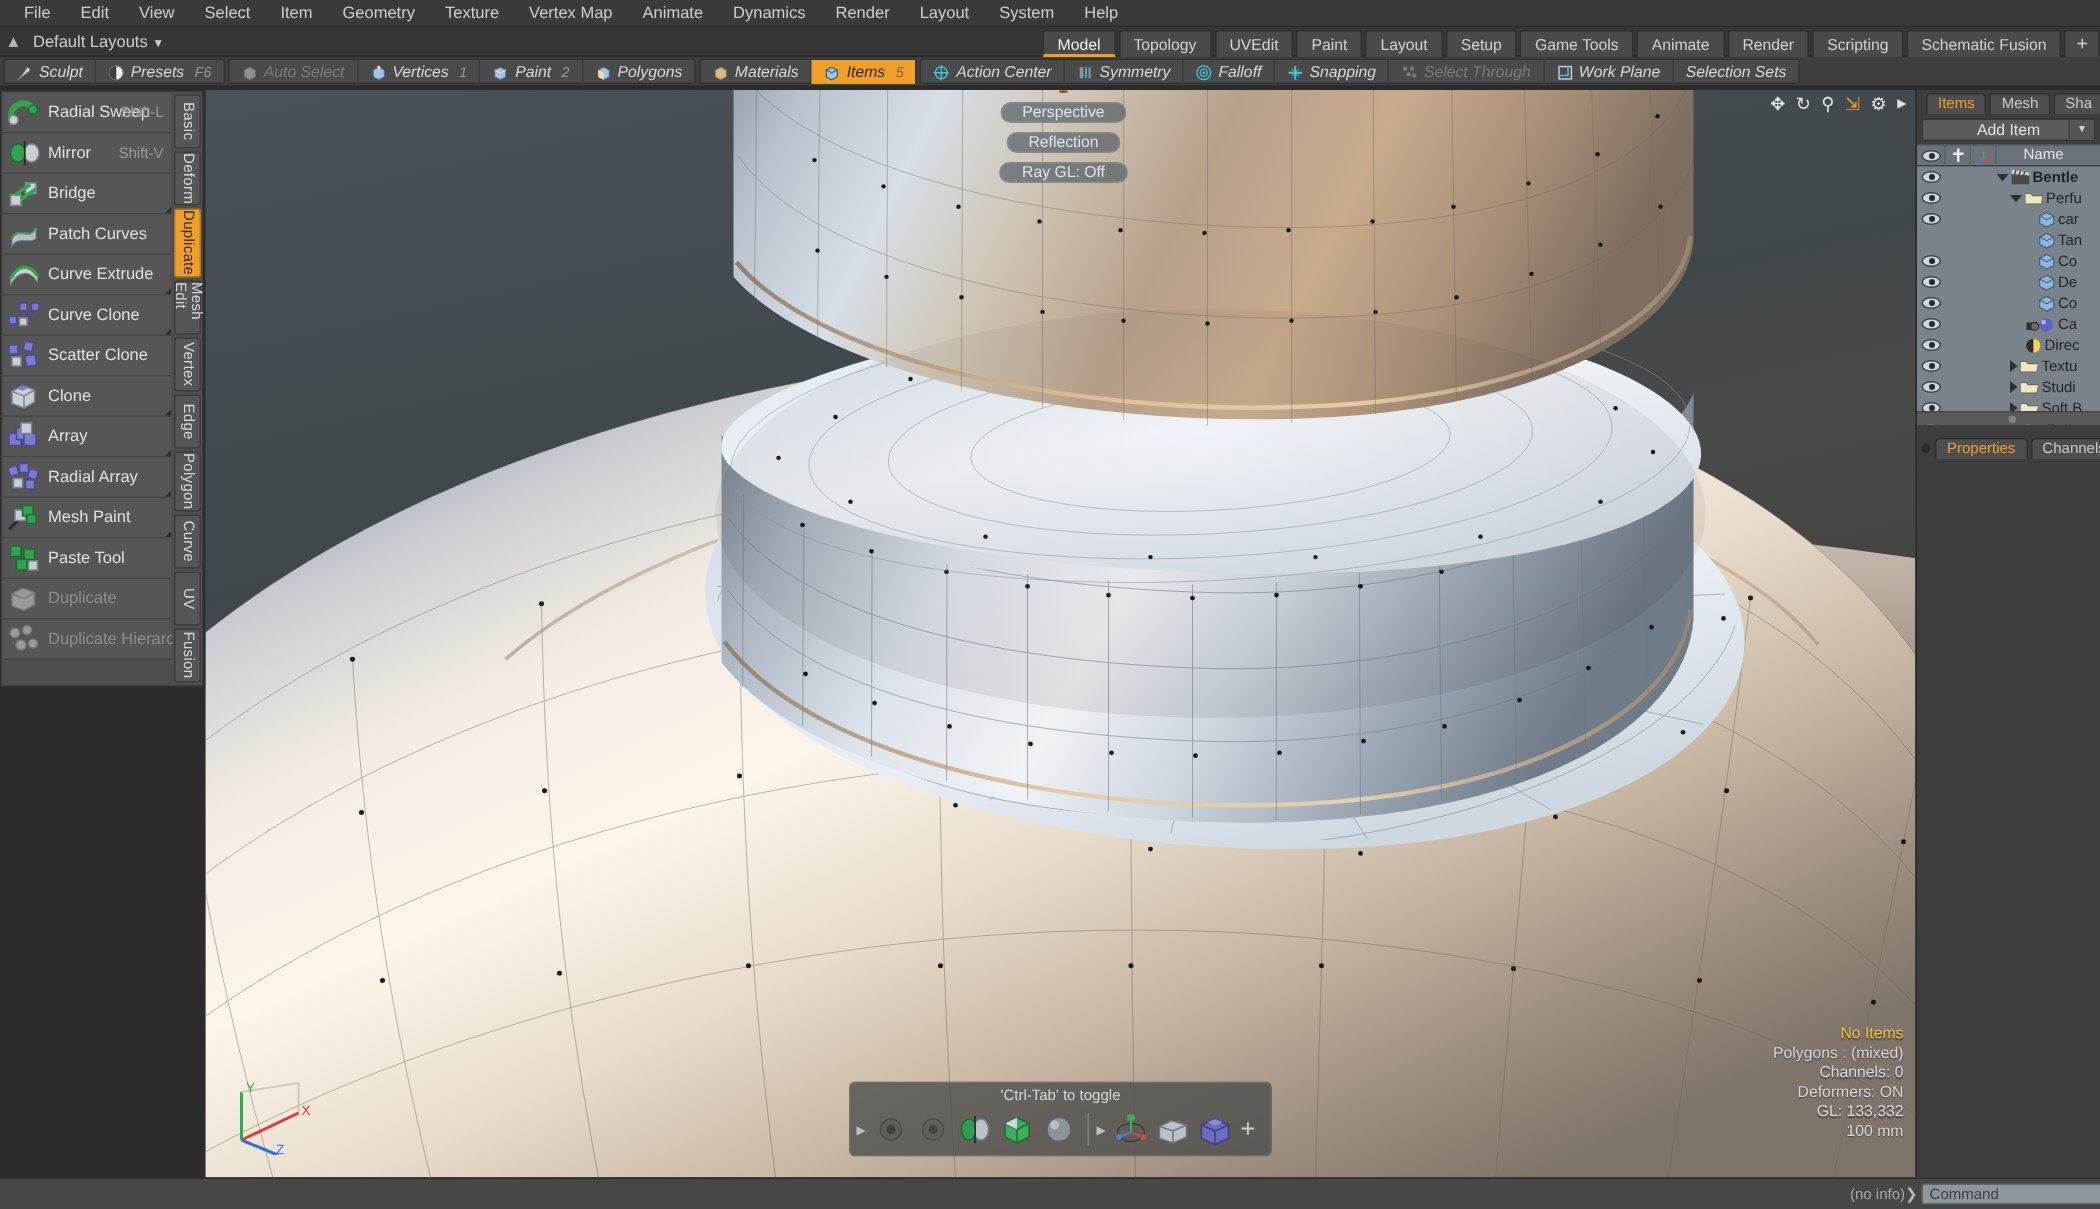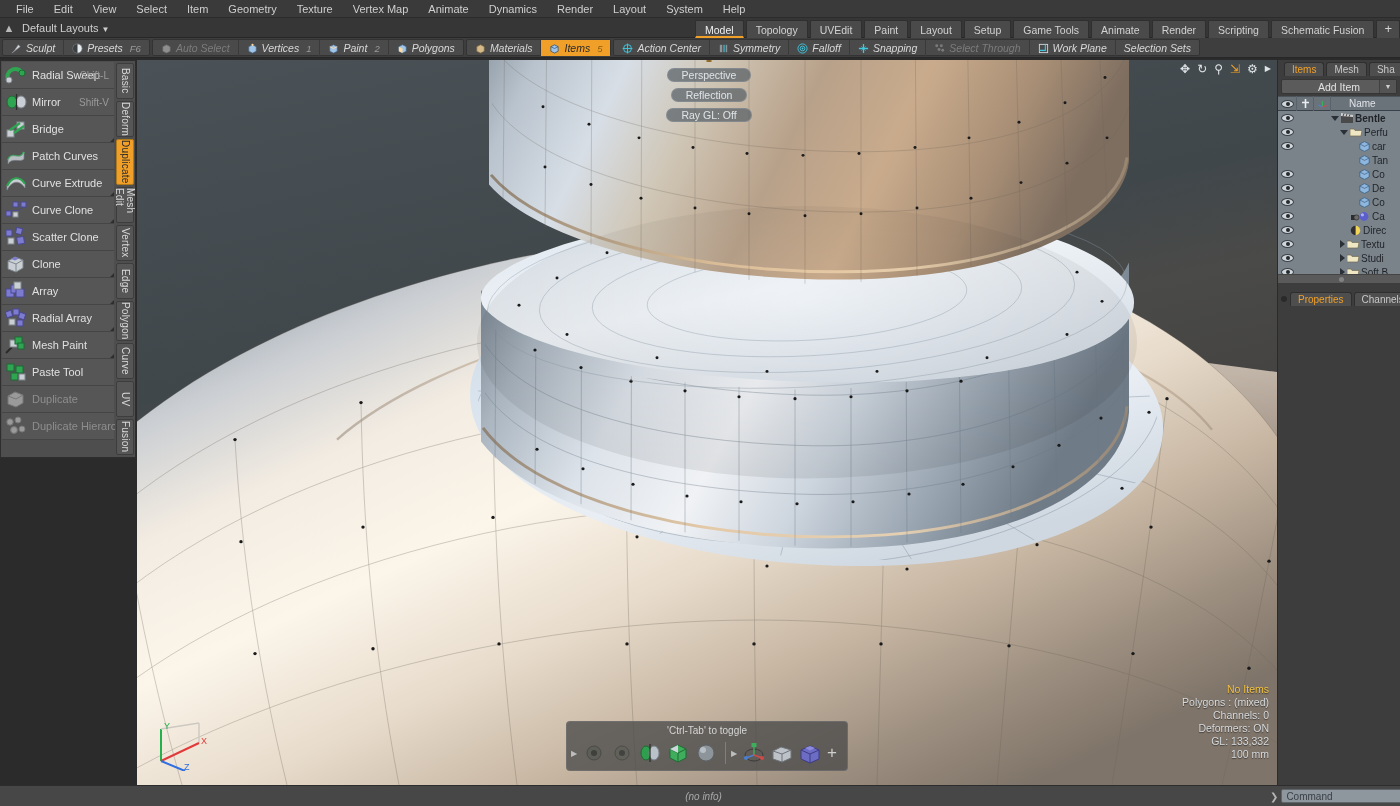--- a/index.html
+++ b/index.html
@@ -176,21 +176,21 @@
   .rp-props{ flex:1; background:#3d3d3d; display:flex; flex-direction:row; }
   .rp-props .tabrow2{ height:17px; display:flex; align-items:flex-end; padding-left:3px; }
   .rp-body{ flex:1; background:#3b3b3b; border-top:1px solid #2d2d2d; }
 
   
   .statusbar{
     position:absolute; left:0; right:0; bottom:0; height:21px; background:#474747;
     border-top:1px solid #2d2d2d; display:flex; align-items:center;
   }
   .sb-left{ width:137px; height:21px; background:#474747; }
-  .sb-mid{ flex:1; text-align:center; font-size:10px; color:#a8a8a8;font-style:italic; }
+  .sb-mid{ flex:1; text-align:right; font-size:10px; color:#a8a8a8; }
   .sb-cmd{ width:130px; display:flex; align-items:center; gap:3px; padding-right:4px; }
   .sb-cmd .chev{ color:#b5b5b5; font-size:10px; }
   .sb-cmd input{
     flex:1; height:14px; background:#8f979e; border:1px solid #5e666c; border-radius:2px;
     font-family:"Liberation Sans", sans-serif; font-size:10px; color:#2a2e32; padding:0 4px;
   }
   .sb-cmd input::placeholder{ color:#3a4046; }
 </style>
 </head>
 <body>

